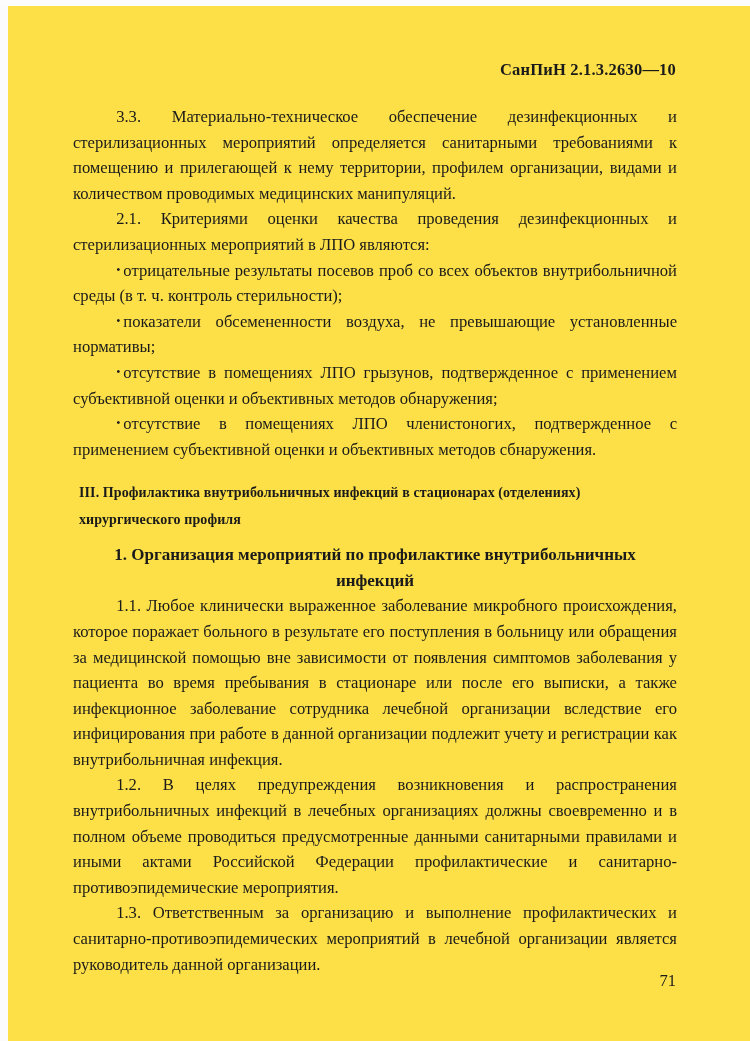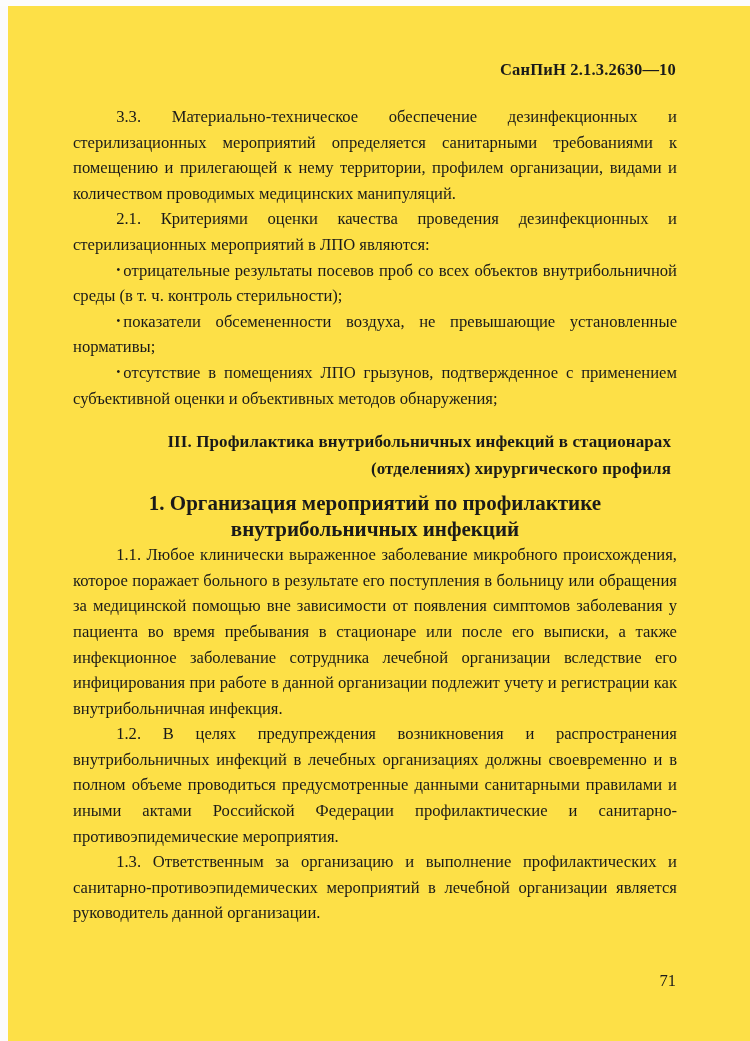--- a/index.html
+++ b/index.html
@@ -70,31 +70,31 @@
   }
   p.bullet-par .bullet-mark {
     font-size: 12px;
     vertical-align: 2px;
     padding-right: 3px;
   }
 
   h1.section-title {
     margin: 17px 0 0 0;
     padding: 0 6px;
-    font-size: 17px;
+    font-size: 14px;
     line-height: 27px;
     font-weight: 700;
-    text-align: right;
+    text-align: left;
     letter-spacing: 0.1px;
   }
 
   h2.subsection-title {
     margin: 9px 0 0 0;
     padding: 0 30px;
-    font-size: 21px;
+    font-size: 17px;
     line-height: 25.5px;
     font-weight: 700;
     text-align: center;
   }
 
   .after-heading {
     margin-top: 7px;
   }
 
   .page-number {
@@ -121,20 +121,21 @@
     <p class="body-par">3.3. Материально-техническое обеспечение дезинфекционных и стерилизационных мероприятий определяется санитарными требованиями к помещению и прилегающей к нему территории, профилем организации, видами и количеством проводимых медицинских манипуляций.</p>
 
     <p class="body-par">2.1. Критериями оценки качества проведения дезинфекционных и стерилизационных мероприятий в ЛПО являются:</p>
 
     <p class="bullet-par"><span class="bullet-mark">•</span><span>отрицательные результаты посевов проб со всех объектов внутрибольничной среды (в т. ч. контроль стерильности);</span></p>
 
     <p class="bullet-par"><span class="bullet-mark">•</span><span>показатели обсемененности воздуха, не превышающие установленные нормативы;</span></p>
 
     <p class="bullet-par"><span class="bullet-mark">•</span><span>отсутствие в помещениях ЛПО грызунов, подтвержденное с применением субъективной оценки и объективных методов обнаружения;</span></p>
 
+    <p class="bullet-par"><span class="bullet-mark">•</span><span>отсутствие в помещениях ЛПО членистоногих, подтвержденное с применением субъективной оценки и объективных методов сбнаружения.</span></p>
 
     <h1 class="section-title">III. Профилактика внутрибольничных инфекций в стационарах (отделениях) хирургического профиля</h1>
 
     <h2 class="subsection-title">1. Организация мероприятий по профилактике внутрибольничных инфекций</h2>
 
     <p class="body-par after-heading">1.1. Любое клинически выраженное заболевание микробного происхождения, которое поражает больного в результате его поступления в больницу или обращения за медицинской помощью вне зависимости от появления симптомов заболевания у пациента во время пребывания в стационаре или после его выписки, а также инфекционное заболевание сотрудника лечебной организации вследствие его инфицирования при работе в данной организации подлежит учету и регистрации как внутрибольничная инфекция.</p>
 
     <p class="body-par">1.2. В целях предупреждения возникновения и распространения внутрибольничных инфекций в лечебных организациях должны своевременно и в полном объеме проводиться предусмотренные данными санитарными правилами и иными актами Российской Федерации профилактические и санитарно-противоэпидемические мероприятия.</p>
 
     <p class="body-par">1.3. Ответственным за организацию и выполнение профилактических и санитарно-противоэпидемических мероприятий в лечебной организации является руководитель данной организации.</p>

